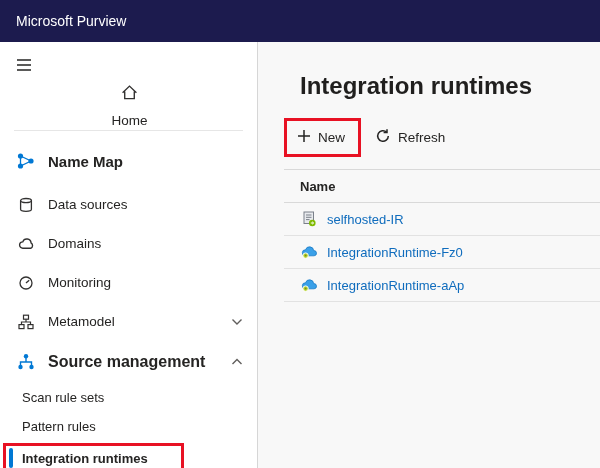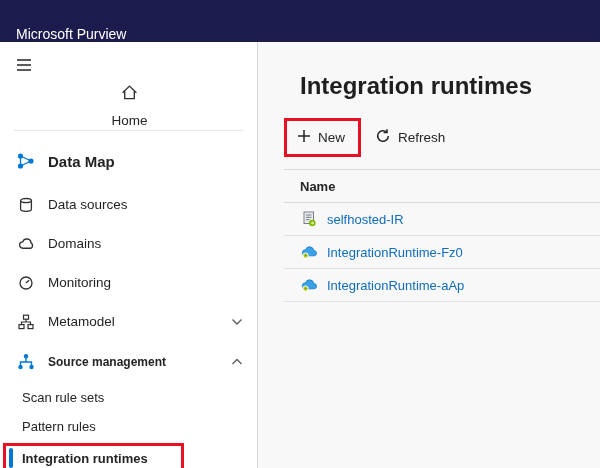--- a/index.html
+++ b/index.html
@@ -6,21 +6,21 @@
   html,body { margin:0; padding:0; }
   body {
     width:600px; height:468px; overflow:hidden;
     font-family:"Liberation Sans", sans-serif;
     background:#ffffff; color:#252423;
   }
 
   
   .topbar {
     height:42px; background:var(--topbar-bg,#1c1b4e);
-    color:#fff; display:flex; align-items:flex-end;
+    color:#fff; display:flex; align-items:center;
     padding:0 16px; font-size:14px;
   }
 
   
   .layout { display:flex; height:426px; }
 
   
   .sidebar {
     width:258px; min-width:258px; background:#fff;
     border-right:1px solid #d6d6d6; padding-top:8px;
@@ -110,21 +110,21 @@
 
     <div class="nav-item section">
       <span class="icon">
         <svg width="20" height="20" viewBox="0 0 20 20">
           <path d="M4.5 5 L15 10 L4.5 15 Z" fill="none" stroke="#0078d4" stroke-width="1.3"></path>
           <circle cx="4.5" cy="5" r="2.6" fill="#0078d4"></circle>
             <circle cx="4.5" cy="15" r="2.6" fill="#0078d4"></circle>
             <circle cx="15" cy="10" r="2.6" fill="#0078d4"></circle>
         </svg>
       </span>
-      <span class="label">Data Map</span>
+      <span class="label">Name Map</span>
     </div>
 
     <div class="nav-item">
       <span class="icon">
         <svg width="16" height="16" viewBox="0 0 16 16" fill="none" stroke="#323130" stroke-width="1.3">
           <ellipse cx="8" cy="3.6" rx="5.4" ry="2.1"></ellipse>
           <path d="M2.6 3.6 V12.2 c0 1.2 2.4 2.1 5.4 2.1 s5.4-.9 5.4-2.1 V3.6"></path>
         </svg>
       </span>
       <span class="label">Data sources</span>
@@ -159,21 +159,21 @@
         </svg>
       </span>
       <span class="label">Metamodel</span>
       <span class="chevron">
         <svg width="12" height="8" viewBox="0 0 12 8">
             <path d="M1.5 1.5 L6 6 L10.5 1.5" fill="none" stroke="#605e5c" stroke-width="1.4"></path>
           </svg>
       </span>
     </div>
 
-    <div class="nav-item section" style="font-size:12px; height:42px;">
+    <div class="nav-item section" style="font-size:16px; height:42px;">
       <span class="icon">
         <svg width="18" height="18" viewBox="0 0 18 18">
           <path d="M9 4 V9 M3.5 13 V9 H14.5 V13" stroke="#0078d4" stroke-width="1.4" fill="none"></path>
           <circle cx="9" cy="3.2" r="2.2" fill="#0078d4"></circle>
             <circle cx="3.5" cy="14" r="2.2" fill="#0078d4"></circle>
             <circle cx="14.5" cy="14" r="2.2" fill="#0078d4"></circle>
         </svg>
       </span>
       <span class="label">Source management</span>
       <span class="chevron">

